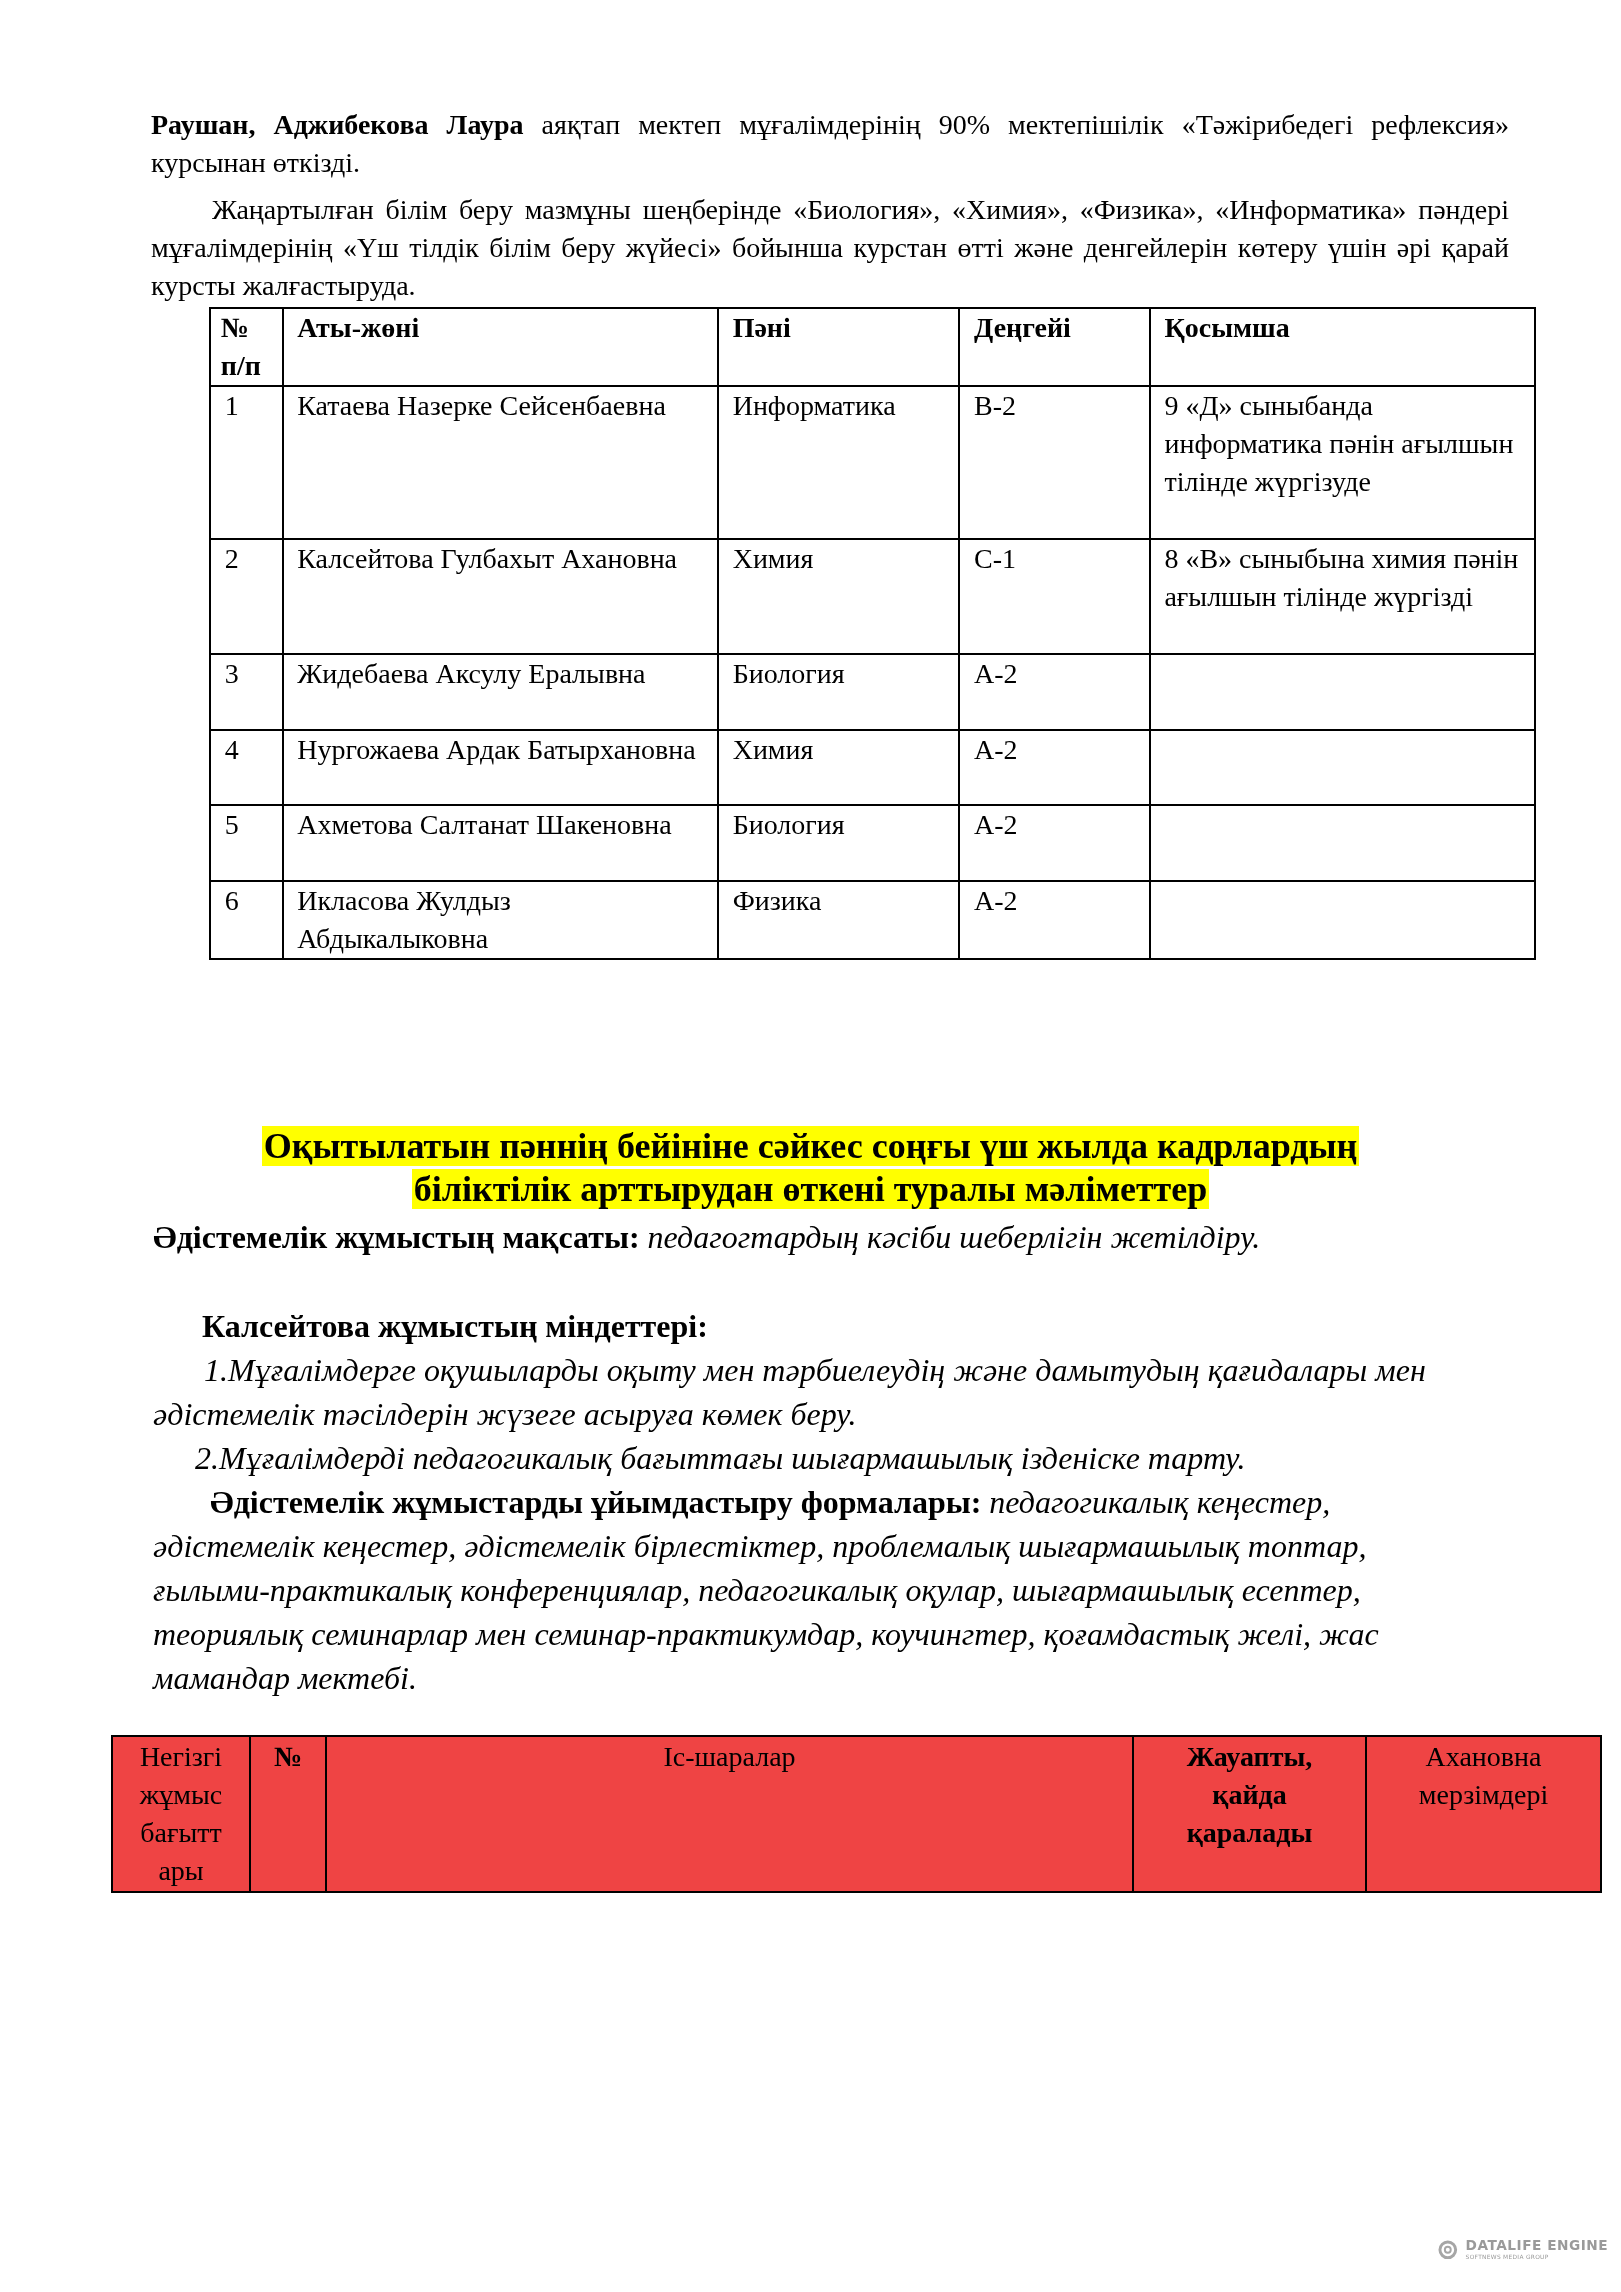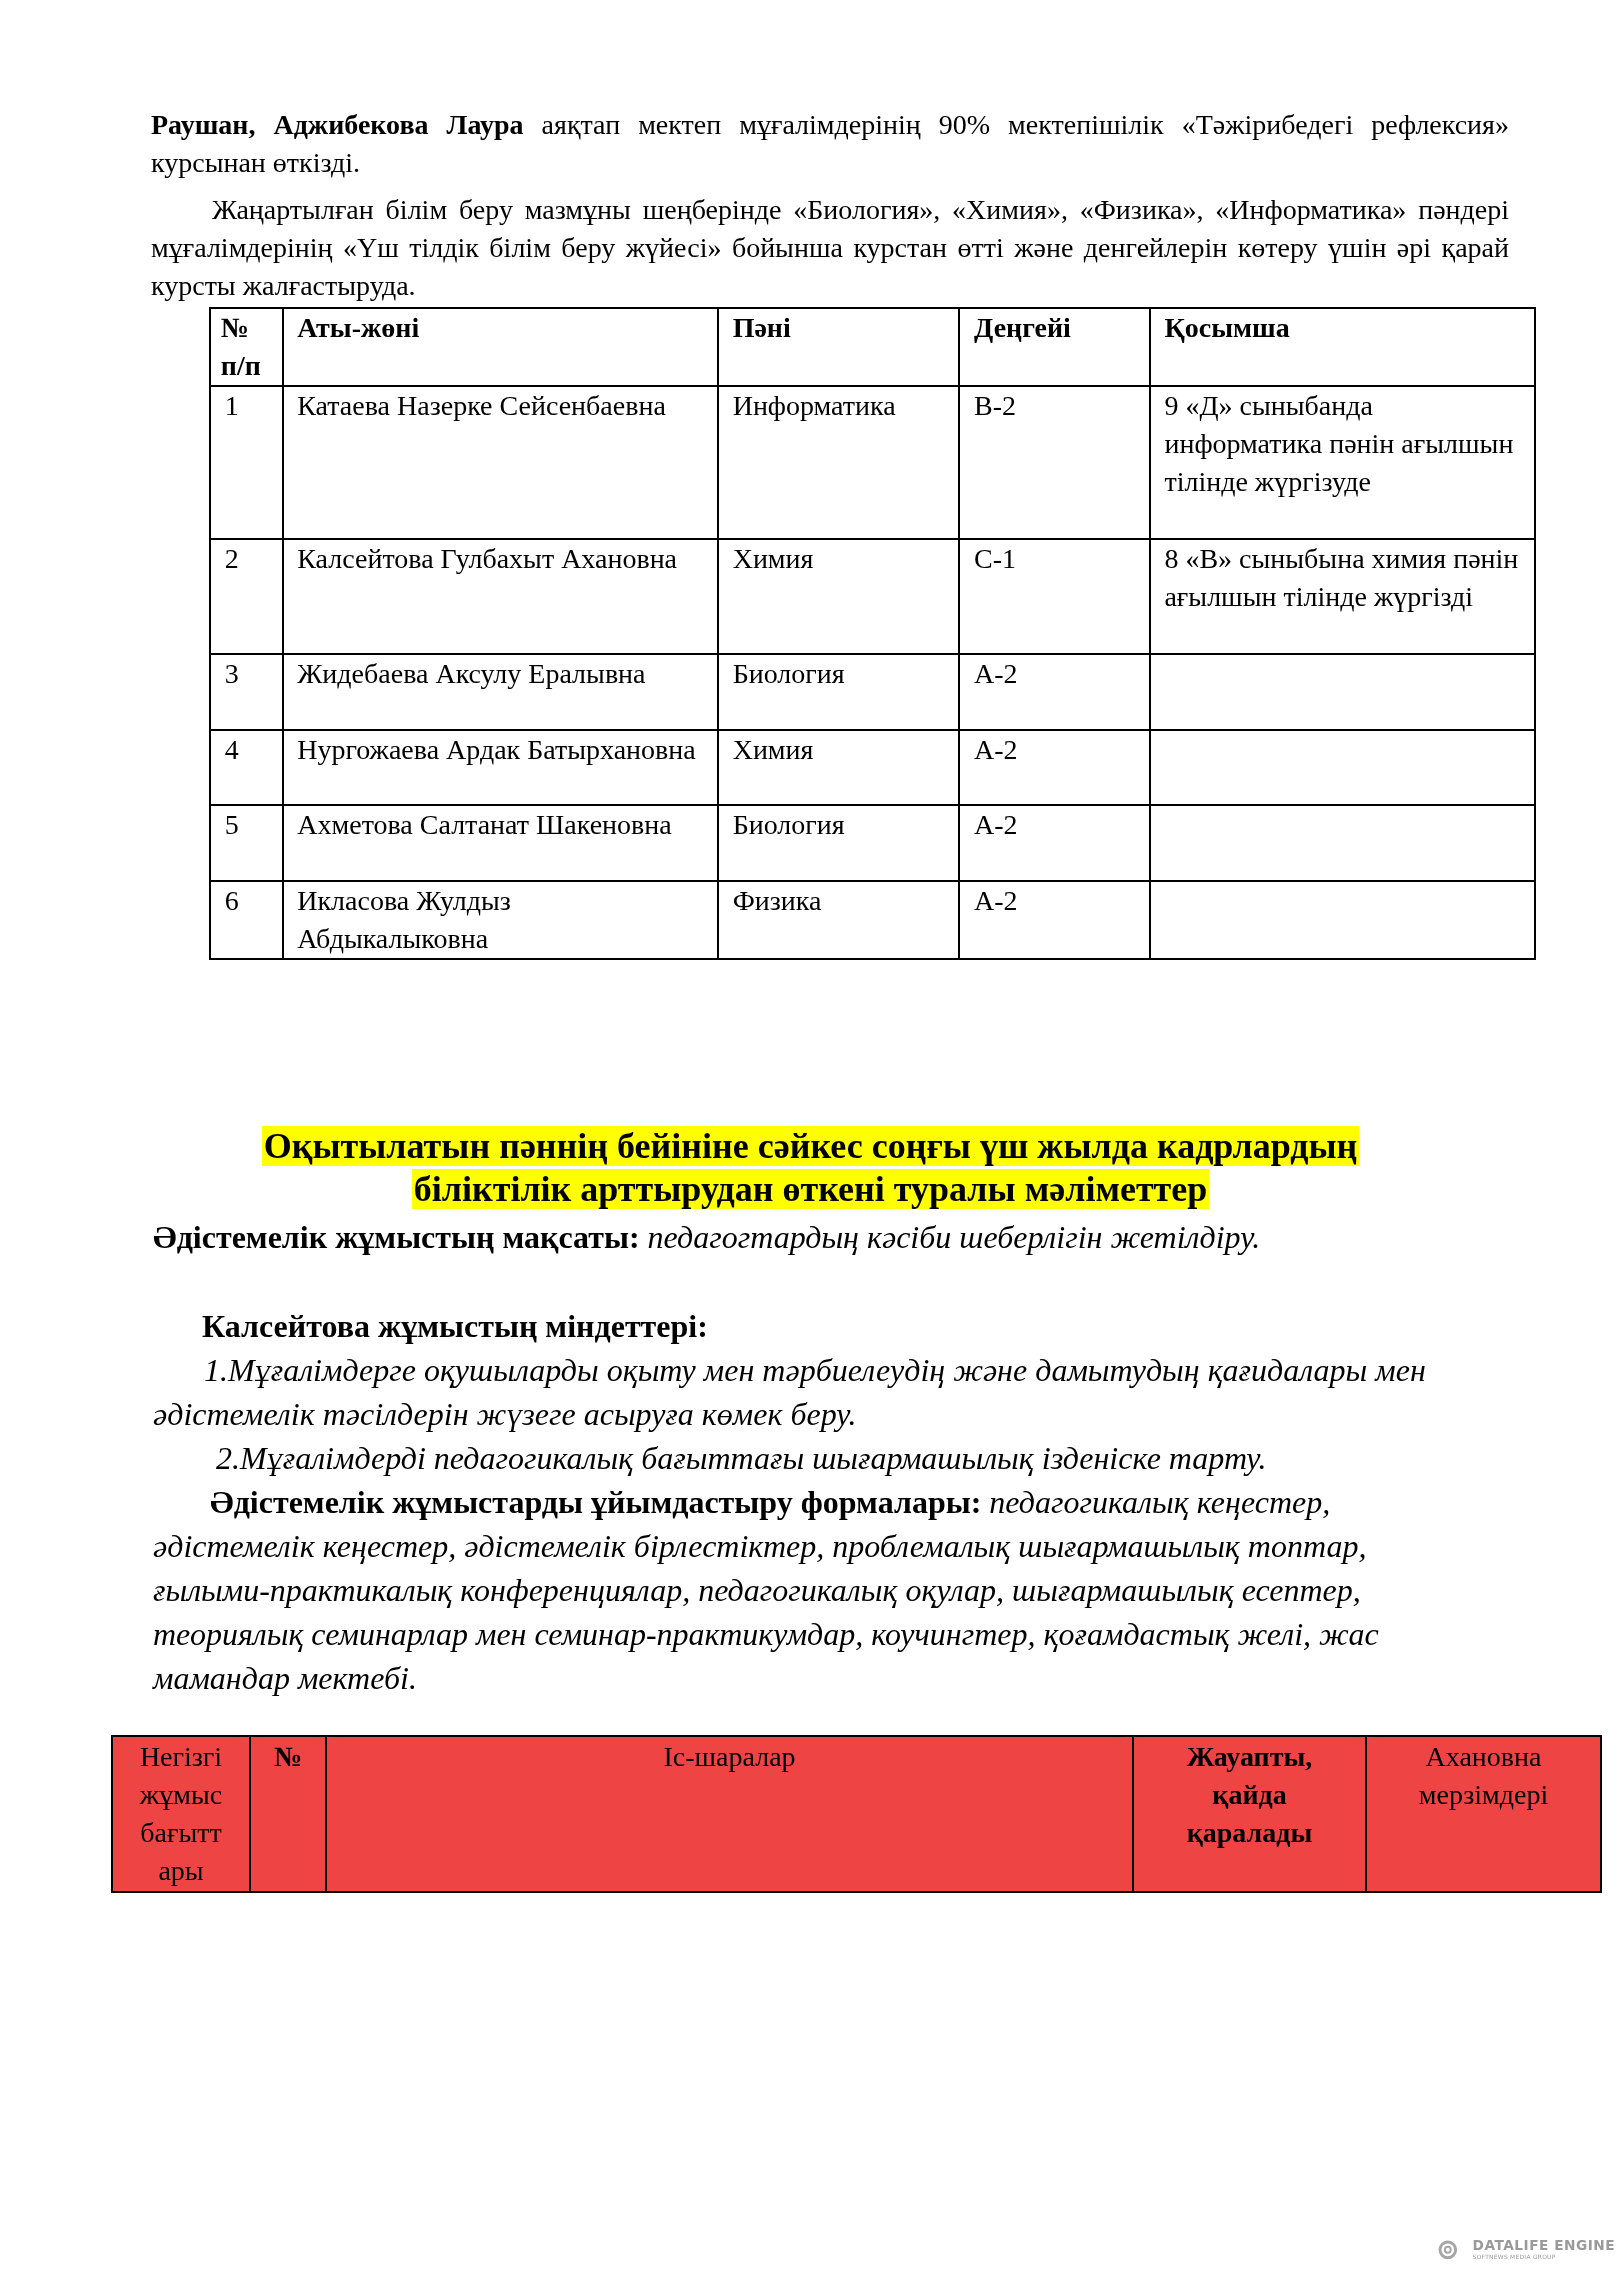--- a/index.html
+++ b/index.html
@@ -18,21 +18,21 @@
   .heading-hl { position: absolute; left: 0; width: 1621px; text-align: center; font-size: 36px; line-height: 38px; font-weight: bold; }
   .heading-hl span { background: #ffff00; padding: 0 2px; }
 
   .big { font-size: 32px; line-height: 44px; }
   .it { font-style: italic; }
 
   
   table.t2 { position: absolute; left: 111px; top: 1735px; border-collapse: collapse; font-size: 28px; line-height: 38px; }
   table.t2 td { border: 2px solid #000; background: #ef4444; vertical-align: top; padding: 1px; text-align: center; }
 
-  .watermark { position: absolute; left: 1437px; top: 2239px; display: flex; align-items: center; gap: 14px; color: #9a9a9a;
+  .watermark { position: absolute; left: 1437px; top: 2239px; display: flex; align-items: center; gap: 7px; color: #9a9a9a;
                font-family: "DejaVu Sans", sans-serif; }
   .wm-text { display: flex; flex-direction: column; line-height: 1; }
   .wm-title { font-size: 13.7px; font-weight: bold; letter-spacing: 0.5px; }
   .wm-sub { font-size: 5.9px; letter-spacing: 0.3px; margin-top: 2px; }
 </style>
 </head>
 <body>
 
 <div class="abs para" style="left:151px; top:106px; width:1358px;">
   <b>Раушан, Аджибекова Лаура</b><span> аяқтап мектеп мұғалімдерінің  90%  мектепішілік «Тәжірибедегі рефлексия» курсынан өткізді.</span>
@@ -106,21 +106,21 @@
 </div>
 
 <div class="abs big" style="left:153px; top:1215px; width:1192px; text-align:justify;">
   <b>Әдістемелік  жұмыстың  мақсаты:</b><span class="it"> педагогтардың  кәсіби  шеберлігін жетілдіру.</span>
 </div>
 
 <div class="abs big bold" style="left:202px; top:1304px;">Калсейтова жұмыстың міндеттері:</div>
 
 <div class="abs big it" style="left:153px; top:1348px; width:1274px; text-indent:51px;">1.Мұғалімдерге оқушыларды оқыту мен тәрбиелеудің және дамытудың қағидалары мен әдістемелік тәсілдерін жүзеге асыруға көмек беру.</div>
 
-<div class="abs big it" style="left:216px; top:1436px; width:1372px; white-space:nowrap;">2.Мұғалімдерді педагогикалық бағыттағы шығармашылық ізденіске тарту.</div>
+<div class="abs big it" style="left:195px; top:1436px; width:1372px; white-space:nowrap;">2.Мұғалімдерді педагогикалық бағыттағы шығармашылық ізденіске тарту.</div>
 
 <div class="abs big" style="left:153px; top:1480px; width:1333px; text-indent:57px;">
   <b>Әдістемелік жұмыстарды ұйымдастыру формалары:</b><span class="it">  педагогикалық кеңестер, әдістемелік кеңестер, әдістемелік бірлестіктер, проблемалық шығармашылық топтар, ғылыми-практикалық конференциялар, педагогикалық оқулар, шығармашылық есептер, теориялық семинарлар мен семинар-практикумдар, коучингтер, қоғамдастық желі, жас мамандар мектебі.</span>
 </div>
 
 <table class="t2">
   <tbody>
       <tr style="height:152px;">
     <td style="width:134px;">
       <div>Негізгі</div>

